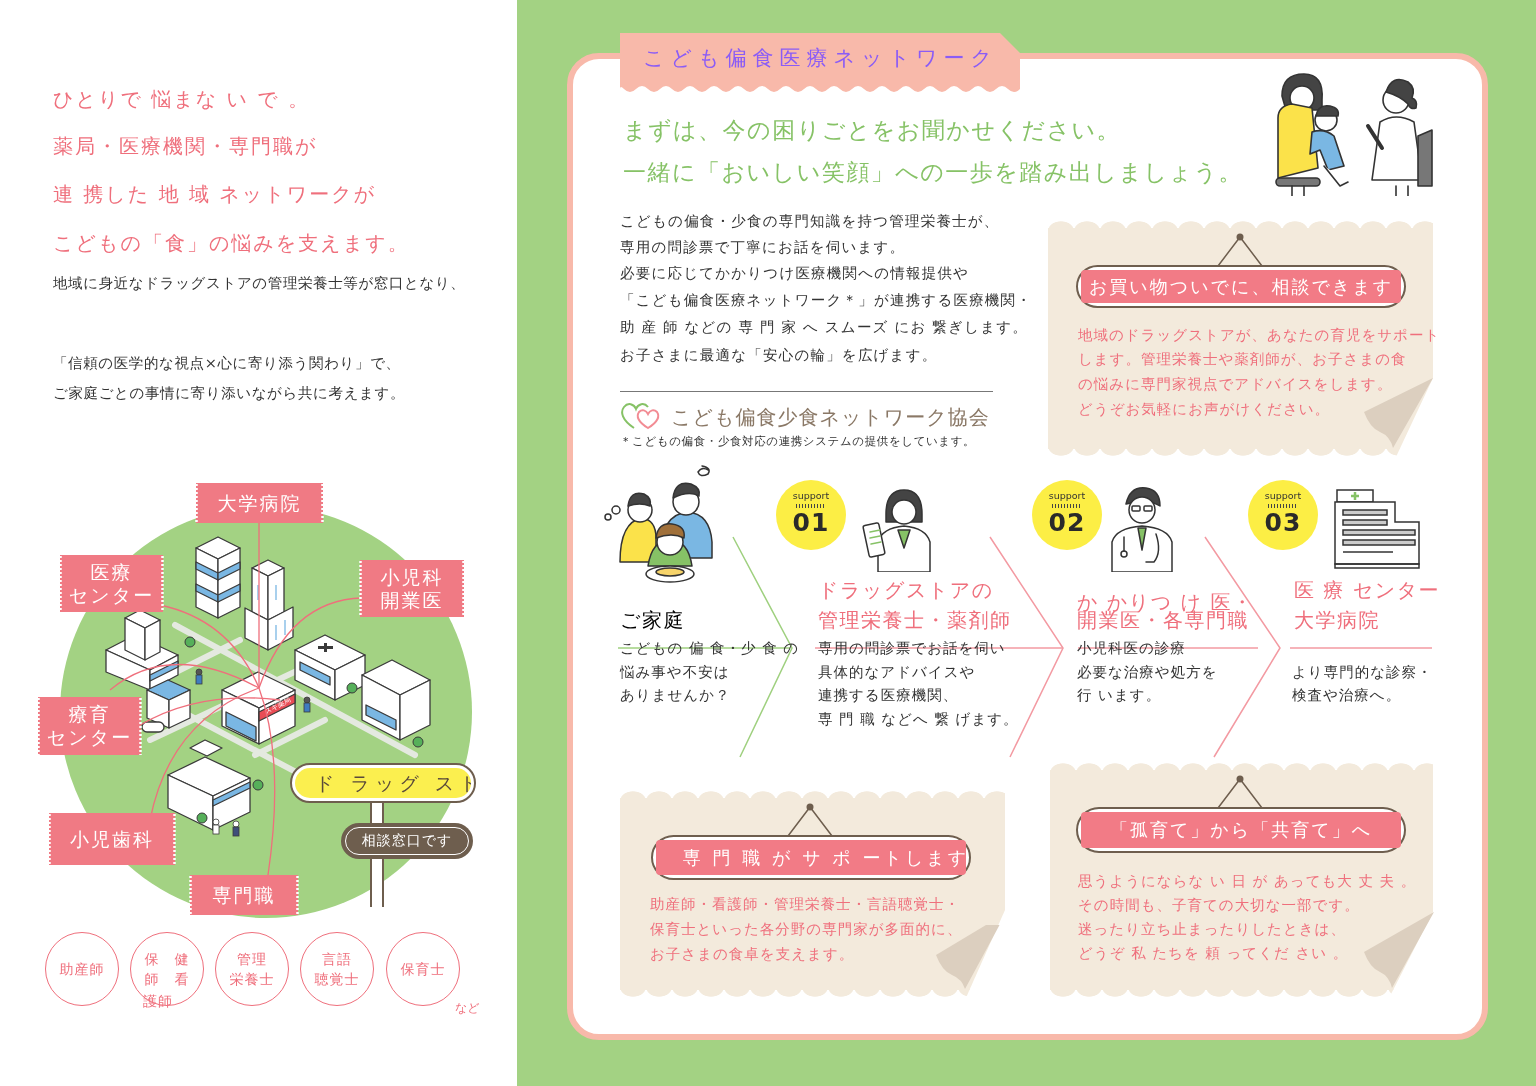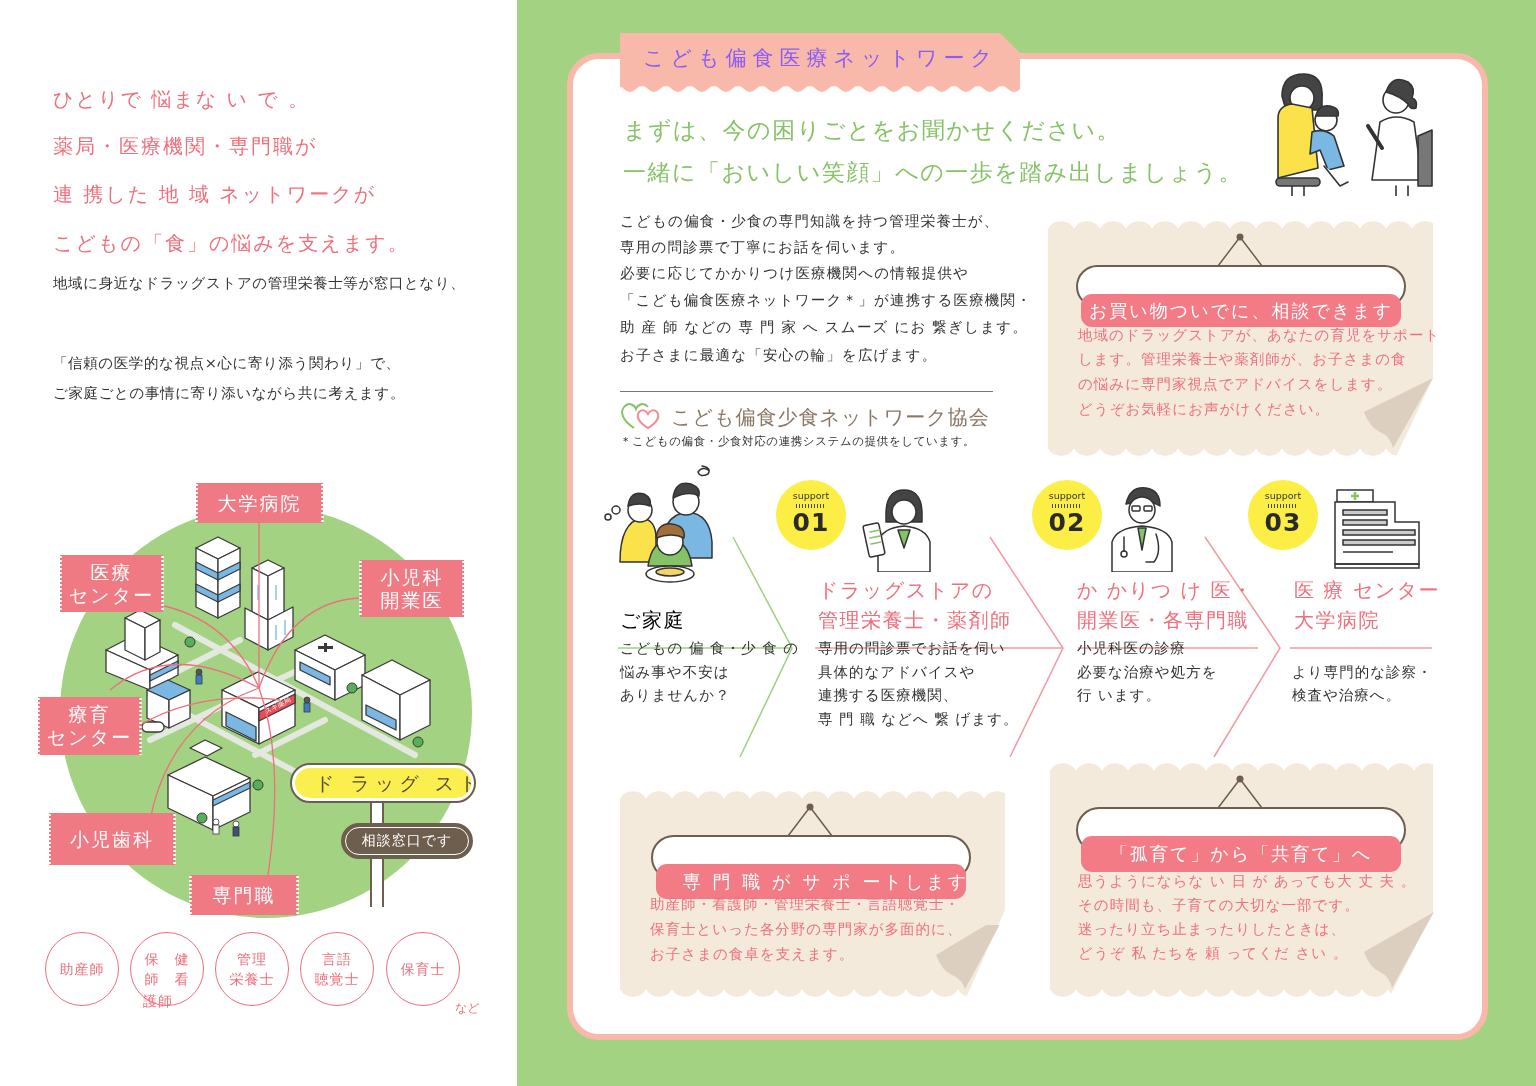--- a/index.html
+++ b/index.html
@@ -38,21 +38,21 @@
   .org-name { position: absolute; left: 671px; top: 404px; font-size: 20px; color: #8a7866; letter-spacing: 1px; white-space: nowrap; }
   .org-note { position: absolute; left: 620px; top: 434px; font-size: 11.5px; color: #333; letter-spacing: 0.6px; white-space: nowrap; }
 
   .note { position: absolute; background: #f3eadc; }
   .note::before, .note::after { content: ""; position: absolute; left: 0; right: 0; height: 8px; background-repeat: repeat-x; background-size: 26px 8px; }
   .note::before { top: -7px; background-image: radial-gradient(ellipse 13px 9px at 13px 9px, #f3eadc 12px, transparent 13px); }
   .note::after { bottom: -7px; background-image: radial-gradient(ellipse 13px 9px at 13px -1px, #f3eadc 12px, transparent 13px); }
   .note-fold { position: absolute; }
 
   .pill { position: absolute; border: 2px solid #6e5e4e; border-radius: 24px; background: #fff; padding: 3px; }
-  .pill .fill { width: 100%; height: 100%; border-radius: 11px; background: #f27b86; color: #fff; font-size: 18px; text-align: center; letter-spacing: 2px; white-space: nowrap; display: flex; align-items: center; justify-content: center; margin-top: 24px; }
+  .pill .fill { width: 100%; height: 100%; border-radius: 4px; background: #f27b86; color: #fff; font-size: 18px; text-align: center; letter-spacing: 2px; white-space: nowrap; display: flex; align-items: center; justify-content: center; }
   .note-line { position: absolute; font-size: 14.5px; color: #ef6f7c; letter-spacing: 1px; white-space: nowrap; }
 
   .badge { position: absolute; width: 70px; height: 70px; border-radius: 50%; background: #fcee45; text-align: center; }
   .badge .sup { position: absolute; left: 0; right: 0; top: 10px; font-size: 9.5px; color: #333; }
   .badge .ticks { position: absolute; left: 20px; right: 20px; top: 24px; height: 4px; background: repeating-linear-gradient(90deg, #444 0 1px, transparent 1px 3px); }
   .badge .num { position: absolute; left: 0; right: 0; top: 28px; font-size: 25px; font-weight: bold; color: #2a2a2a; letter-spacing: 1px; }
 
   .step-title { position: absolute; font-size: 20px; color: #ef6f7c; letter-spacing: 1.5px; white-space: nowrap; line-height: 28px; }
   .step-title.green { color: #000000; }
   .step-line { position: absolute; font-size: 14.5px; color: #333; letter-spacing: 1px; white-space: nowrap; }
@@ -386,21 +386,21 @@
 <div class="step-line" style="left:620px;top:663px">悩み事や不安は</div>
 <div class="step-line" style="left:620px;top:686px">ありませんか？</div>
 
 <div class="step-title" style="left:818px;top:576px">ドラッグストアの</div>
 <div class="step-title" style="left:818px;top:606px">管理栄養士・薬剤師</div>
 <div class="step-line" style="left:818px;top:639px">専用の問診票でお話を伺い</div>
 <div class="step-line" style="left:818px;top:663px">具体的なアドバイスや</div>
 <div class="step-line" style="left:818px;top:686px">連携する医療機関、</div>
 <div class="step-line" style="left:818px;top:710px">専 門 職 などへ 繋 げます。</div>
 
-<div class="step-title" style="left:1077px;top:576px">か かりつ け 医・</div>
+<div class="step-title" style="left:1077px;top:588px">か かりつ け 医・</div>
 <div class="step-title" style="left:1077px;top:606px">開業医・各専門職</div>
 <div class="step-line" style="left:1077px;top:639px">小児科医の診療</div>
 <div class="step-line" style="left:1077px;top:663px">必要な治療や処方を</div>
 <div class="step-line" style="left:1077px;top:686px">行 います。</div>
 
 <div class="step-title" style="left:1294px;top:576px">医 療 センター</div>
 <div class="step-title" style="left:1294px;top:606px">大学病院</div>
 <div class="step-line" style="left:1292px;top:663px">より専門的な診察・</div>
 <div class="step-line" style="left:1292px;top:686px">検査や治療へ。</div>
 

